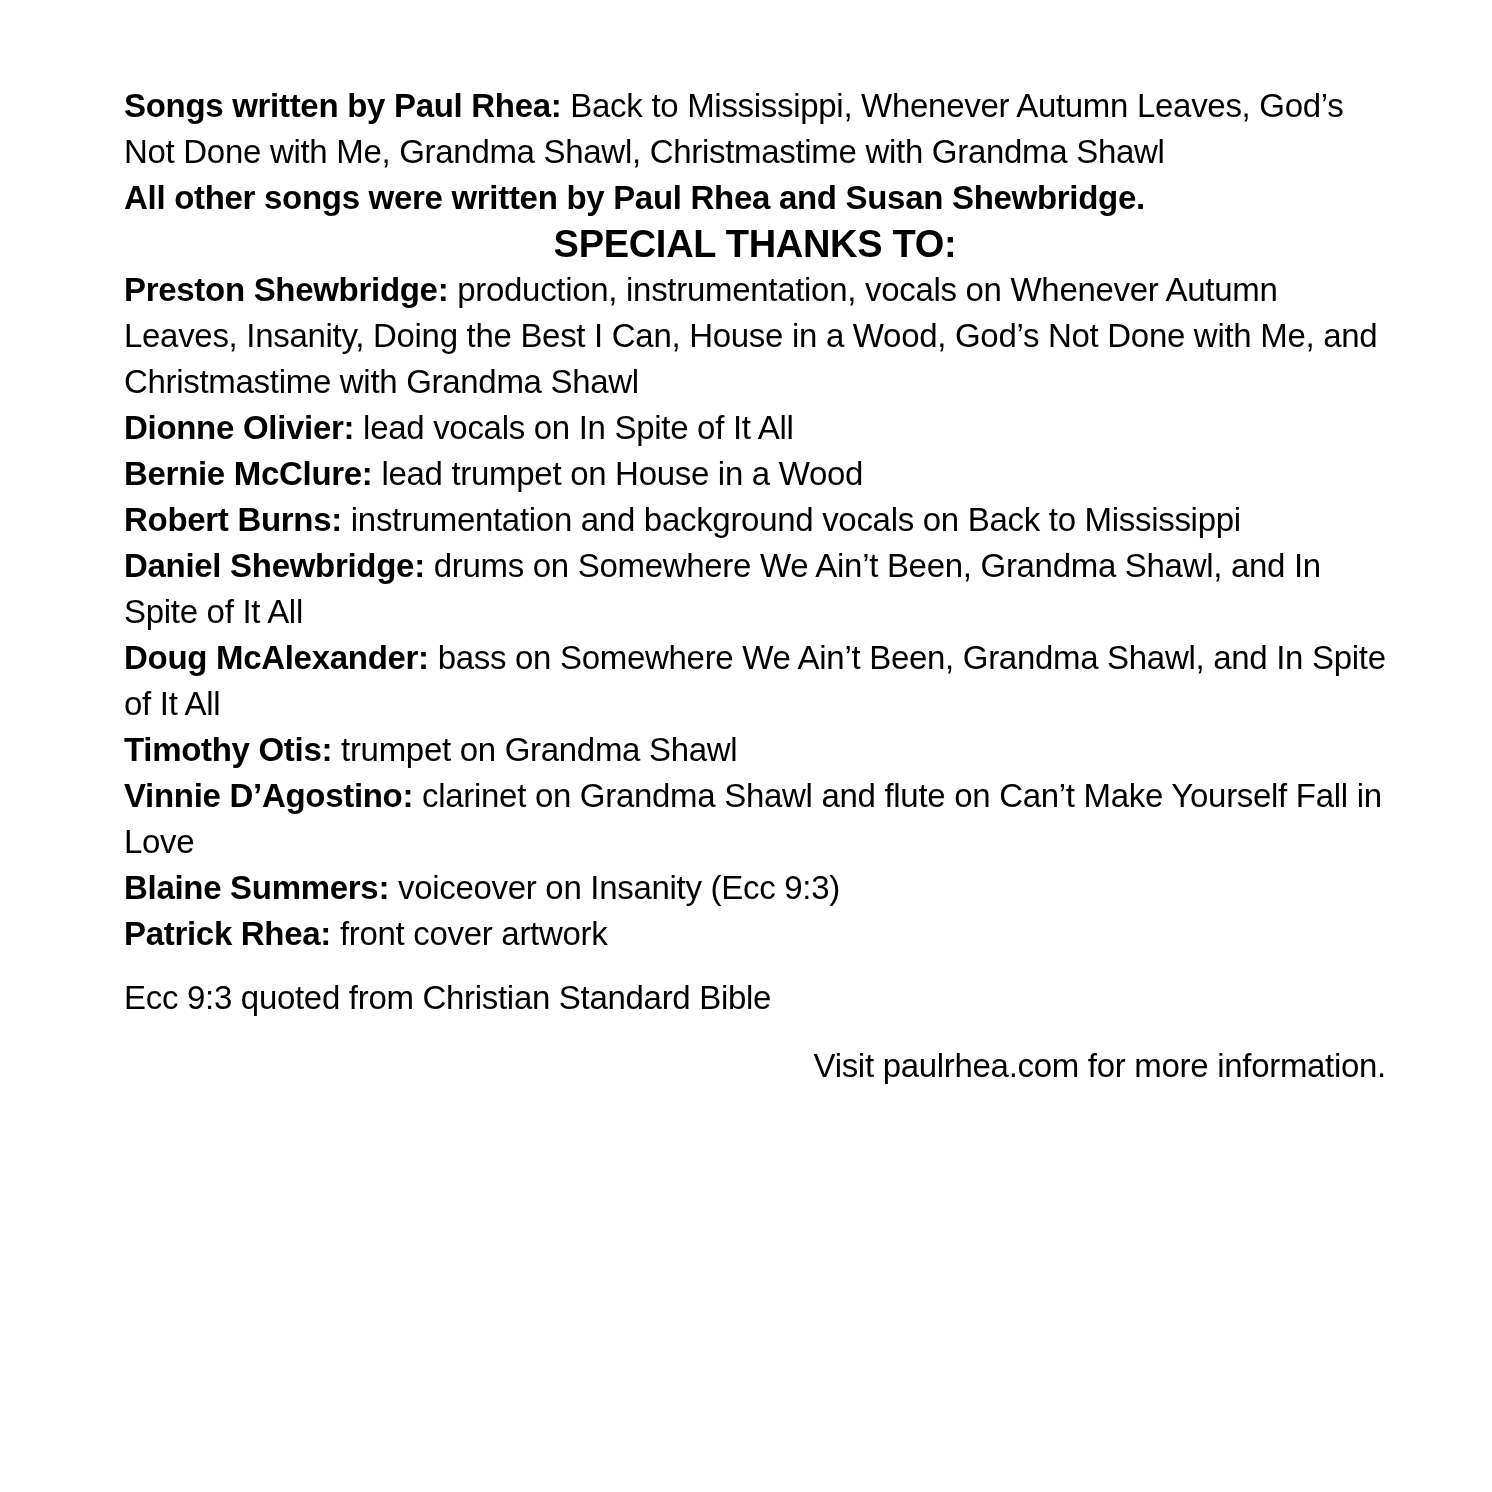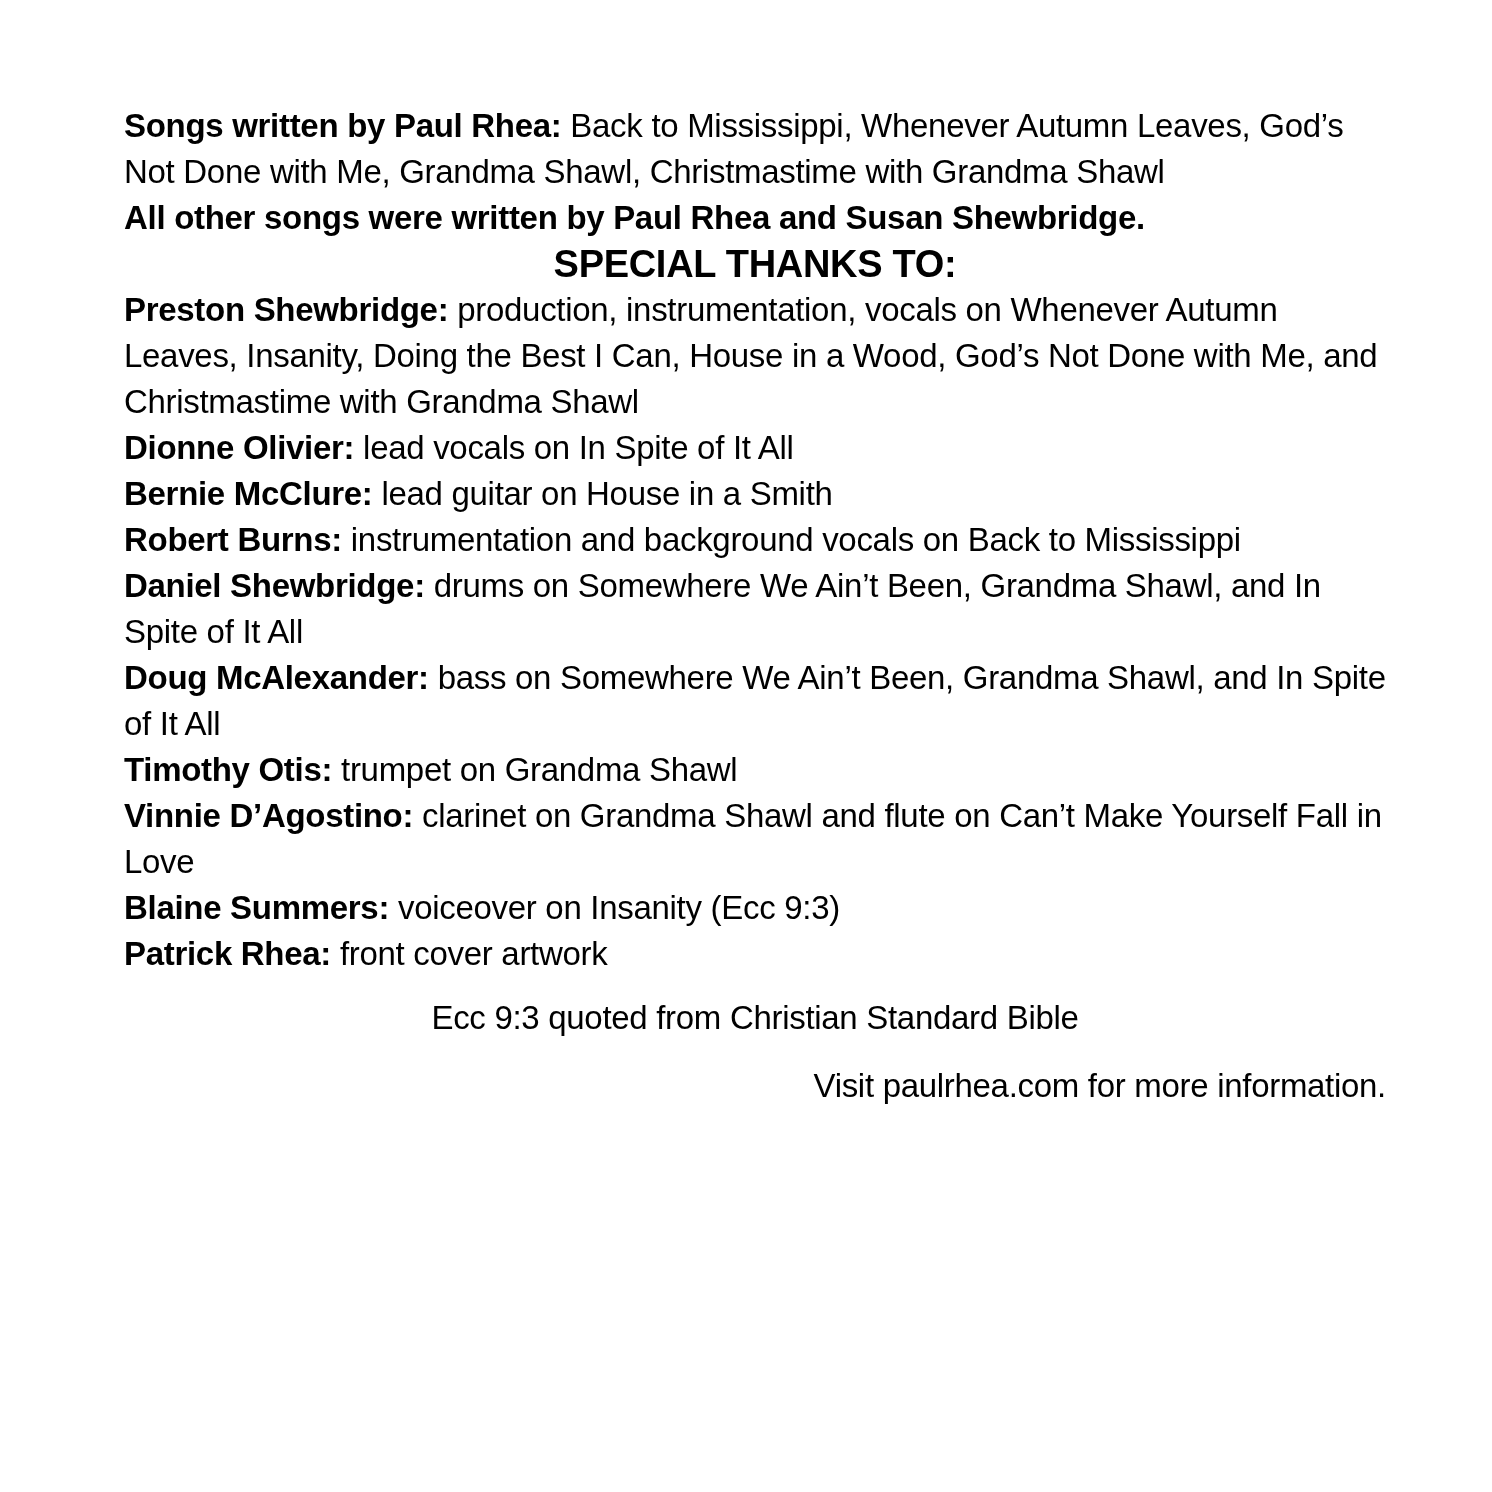--- a/index.html
+++ b/index.html
@@ -11,21 +11,21 @@
     width: 1492px;
     height: 1492px;
     position: relative;
     overflow: hidden;
     font-family: "Liberation Sans", "DejaVu Sans", sans-serif;
     color: #000000;
   }
   .page {
     position: absolute;
     left: 124px;
-    top: 103px;
+    top: 83px;
     width: 1262px;
     font-size: 33px;
     line-height: 46px;
     letter-spacing: -0.3px;
   }
   .page p {
     margin: 0;
     padding: 0;
   }
   strong, .bold {
@@ -35,21 +35,20 @@
     margin: 0;
     padding: 0;
     font-size: 38px;
     line-height: 46px;
     font-weight: 700;
     text-align: center;
     letter-spacing: -0.3px;
   }
   .footnote {
     margin-top: 18px !important;
-    text-align: center;
   }
   .footer-note {
     margin-top: 22px !important;
     text-align: right;
   }
 </style>
 </head>
 <body>
 
 <main class="page">
@@ -60,21 +59,21 @@
   </section>
 
   <h1 class="section-heading">SPECIAL THANKS TO:</h1>
 
   <section>
 
   <p class="credit"><strong class="credit-name">Preston Shewbridge:</strong> <span class="credit-role">production, instrumentation, vocals on Whenever Autumn Leaves, Insanity, Doing the Best I Can, House in a Wood, God’s Not Done with Me, and Christmastime with Grandma Shawl</span></p>
 
   <p class="credit"><strong class="credit-name">Dionne Olivier:</strong> <span class="credit-role">lead vocals on In Spite of It All</span></p>
 
-  <p class="credit"><strong class="credit-name">Bernie McClure:</strong> <span class="credit-role">lead guitar on House in a Smith</span></p>
+  <p class="credit"><strong class="credit-name">Bernie McClure:</strong> <span class="credit-role">lead trumpet on House in a Wood</span></p>
 
   <p class="credit"><strong class="credit-name">Robert Burns:</strong> <span class="credit-role">instrumentation and background vocals on Back to Mississippi</span></p>
 
   <p class="credit"><strong class="credit-name">Daniel Shewbridge:</strong> <span class="credit-role">drums on Somewhere We Ain’t Been, Grandma Shawl, and In Spite of It All</span></p>
 
   <p class="credit"><strong class="credit-name">Doug McAlexander:</strong> <span class="credit-role">bass on Somewhere We Ain’t Been, Grandma Shawl, and In Spite of It All</span></p>
 
   <p class="credit"><strong class="credit-name">Timothy Otis:</strong> <span class="credit-role">trumpet on Grandma Shawl</span></p>
 
   <p class="credit"><strong class="credit-name">Vinnie D’Agostino:</strong> <span class="credit-role">clarinet on Grandma Shawl and flute on Can’t Make Yourself Fall in Love</span></p>

